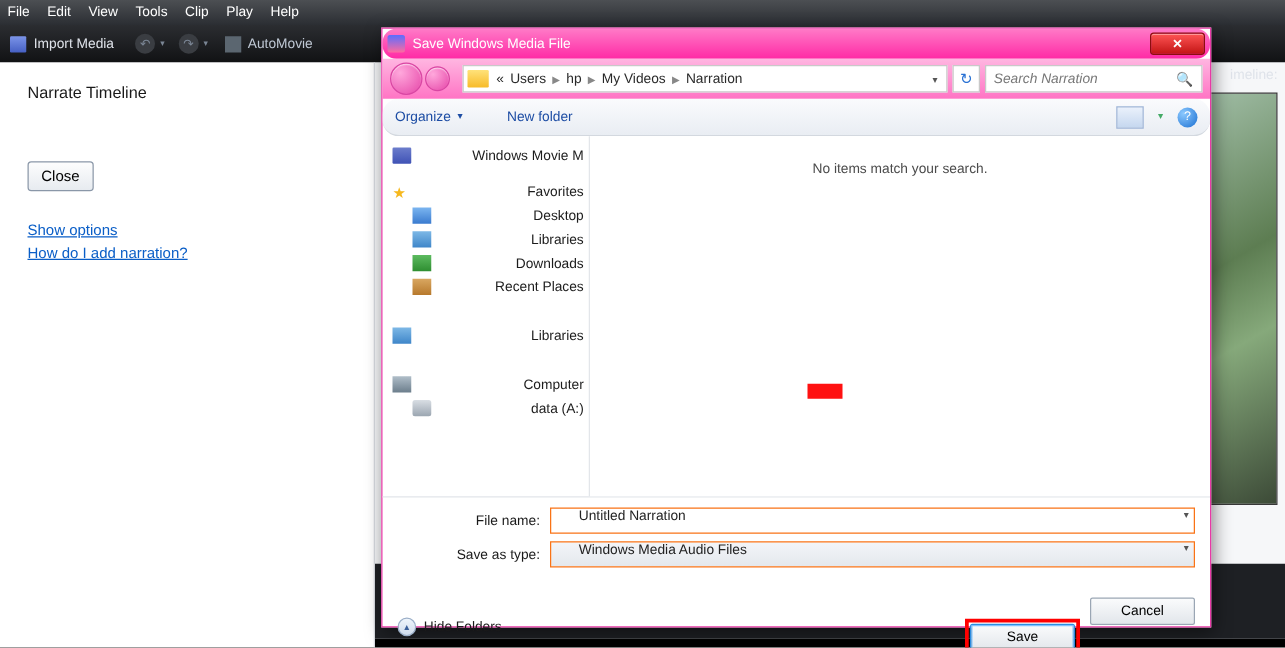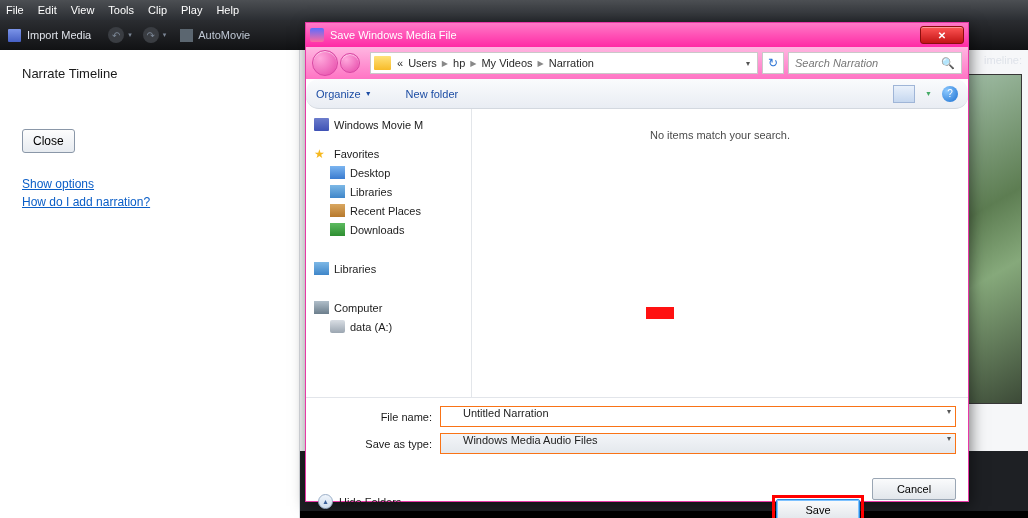--- a/index.html
+++ b/index.html
@@ -31,21 +31,21 @@
   .narr .stop { margin-top:16px; }
   .narr .close { margin-top:48px; }
   .narr .links { margin-top:24px; font-size:12px; }
   .narr a { color:#0a5ec7; text-decoration:underline; display:block; margin-bottom:4px; cursor:pointer;}
   
   .rightarea { position:absolute; left:300px; top:50px; right:0; bottom:60px; background:#f6f7f9; }
   .preview { position:absolute; right:6px; top:0; width:56px; height:330px; background:linear-gradient(150deg,#9fbca4 0%,#5d7d52 40%,#86a97b 60%,#3c4a37 100%); border:1px solid #373737;}
   .rightbottom { position:absolute; left:300px; bottom:0; right:0; height:60px; background:#1e2024; }
   
   .dialog { position:absolute; left:305px; top:22px; width:664px; height:480px; background:#fff; border:1px solid #e838a6; box-shadow:2px 4px 14px rgba(0,0,0,.5); }
-  .dialog .titlebar { height:24px; background:linear-gradient(#ff7ac7,#ff2aa5); display:flex; align-items:center; padding:0 4px; color:#fff; font-size:11px;}
+  .dialog .titlebar { height:24px; background:linear-gradient(#ff7ac7,#ff2aa5); display:flex; align-items:center; padding:0 4px; color:#fff; font-size:11px;border-radius:11px;}
   .titlebar .ticon { width:14px; height:14px; background:linear-gradient(#5b6dff,#ff6aa0); margin-right:6px; border-radius:2px;}
   .titlebar .spacer { flex:1; }
   .titlebar .closebtn { width:44px; height:18px; background:linear-gradient(#f55,#c31515); border:1px solid #8c0e0e; border-radius:3px; display:flex; align-items:center; justify-content:center; color:#fff; font-size:10px; font-weight:bold; box-shadow:inset 0 1px 0 rgba(255,255,255,.4);}
   .navrow { height:32px; background:linear-gradient(#ffb6e1,#ff74c4); display:flex; align-items:center; padding:0 6px; font-size:11px; }
   .navrow .back, .navrow .fwd { width:26px; height:26px; border-radius:50%; background:radial-gradient(circle at 30% 30%, #ffa8dc, #e646a8); border:1px solid #d946a3; margin-right:2px; box-shadow:inset 0 1px 1px rgba(255,255,255,.6);}
   .navrow .fwd { width:20px; height:20px; }
   .navrow .addrbar { flex:1; height:22px; background:#fff; border:1px solid #c9c9c9; margin:0 4px 0 8px; display:flex; align-items:center; font-size:11px; color:#2a2a2a; padding:0 3px;}
   .addrbar .fold { width:17px; height:14px; background:linear-gradient(#ffe27a,#f7bb29); border-radius:1px; margin-right:6px;}
   .addrbar .sep { color:#888; padding:0 5px; font-size:8px;}
   .addrbar .tri2 { margin-left:auto; color:#555; font-size:8px; padding:0 4px;}
@@ -54,21 +54,21 @@
   .navrow .search .mag { margin-left:auto; color:#3f72c2; font-style:normal;}
   .cmdbar { height:30px; background:linear-gradient(#fafbfd,#e9edf3); border-bottom:1px solid #d3d8df; display:flex; align-items:center; padding:0 10px; font-size:11px;border-radius:13px;}
   .cmdbar .org { color:#1d4da4; display:flex; align-items:center; }
   .cmdbar .org .tri3 { font-size:7px; margin-left:4px; }
   .cmdbar .newf { color:#1d4da4; margin-left:34px; }
   .cmdbar .rgt { margin-left:auto; display:flex; align-items:center; gap:10px;}
   .cmdbar .view { width:22px; height:18px; border:1px solid #9fb5d7; background:linear-gradient(#eaf1fb,#c5d7ef); }
   .cmdbar .help { width:16px; height:16px; border-radius:50%; background:radial-gradient(circle at 30% 30%,#8cc9ff,#1a6fd1); color:#fff; font-size:10px; display:flex; align-items:center; justify-content:center; }
   .body { display:flex; height:288px; }
   .tree { width:166px; border-right:1px solid #e3e6ea; padding:6px 4px 6px 8px; font-size:11px; overflow:hidden; }
-  .tree .item { display:flex; align-items:center; height:19px; color:#1c1c1c; }
+  .tree .item { display:flex; align-items:center; height:19px; color:#1c1c1c;justify-content:space-between; }
   .tree .item .ic { width:15px; height:13px; margin-right:5px; }
   .ic.film3   { background:linear-gradient(#6c7dcc,#3f52b5); border-radius:1px;}
   .ic.star    { color:#f6b81e; font-size:12px; background:none; width:auto;}
   .ic.desk    { background:linear-gradient(#7bb5f0,#3a7bcf);}
   .ic.lib     { background:linear-gradient(#7db8e6,#3f86c9);}
   .ic.down    { background:linear-gradient(#5dbb60,#2e8e31);}
   .ic.recent  { background:linear-gradient(#d9a761,#b7792c);}
   .ic.comp    { background:linear-gradient(#b0bec9,#6c7e8c);}
   .ic.drive   { background:linear-gradient(#d9dee4,#9ba6b1); border-radius:2px;}
   .tree .sub  { padding-left:16px; }
@@ -189,26 +189,26 @@
           </div>
         <div class="item sub">
             <div class="ic desk"></div>
             <span>Desktop</span>
           </div>
         <div class="item sub">
             <div class="ic lib"></div>
             <span>Libraries</span>
           </div>
         <div class="item sub">
+            <div class="ic down"></div>
+            <span>Downloads</span>
+          </div>
+        <div class="item sub">
             <div class="ic recent"></div>
             <span>Recent Places</span>
-          </div>
-        <div class="item sub">
-            <div class="ic down"></div>
-            <span>Downloads</span>
           </div>
         <div class="gap"></div>
           <div class="gap"></div>
         <div class="item">
             <div class="ic lib"></div>
             <span>Libraries</span>
           </div>
         <div class="gap"></div>
           <div class="gap"></div>
         <div class="item">

